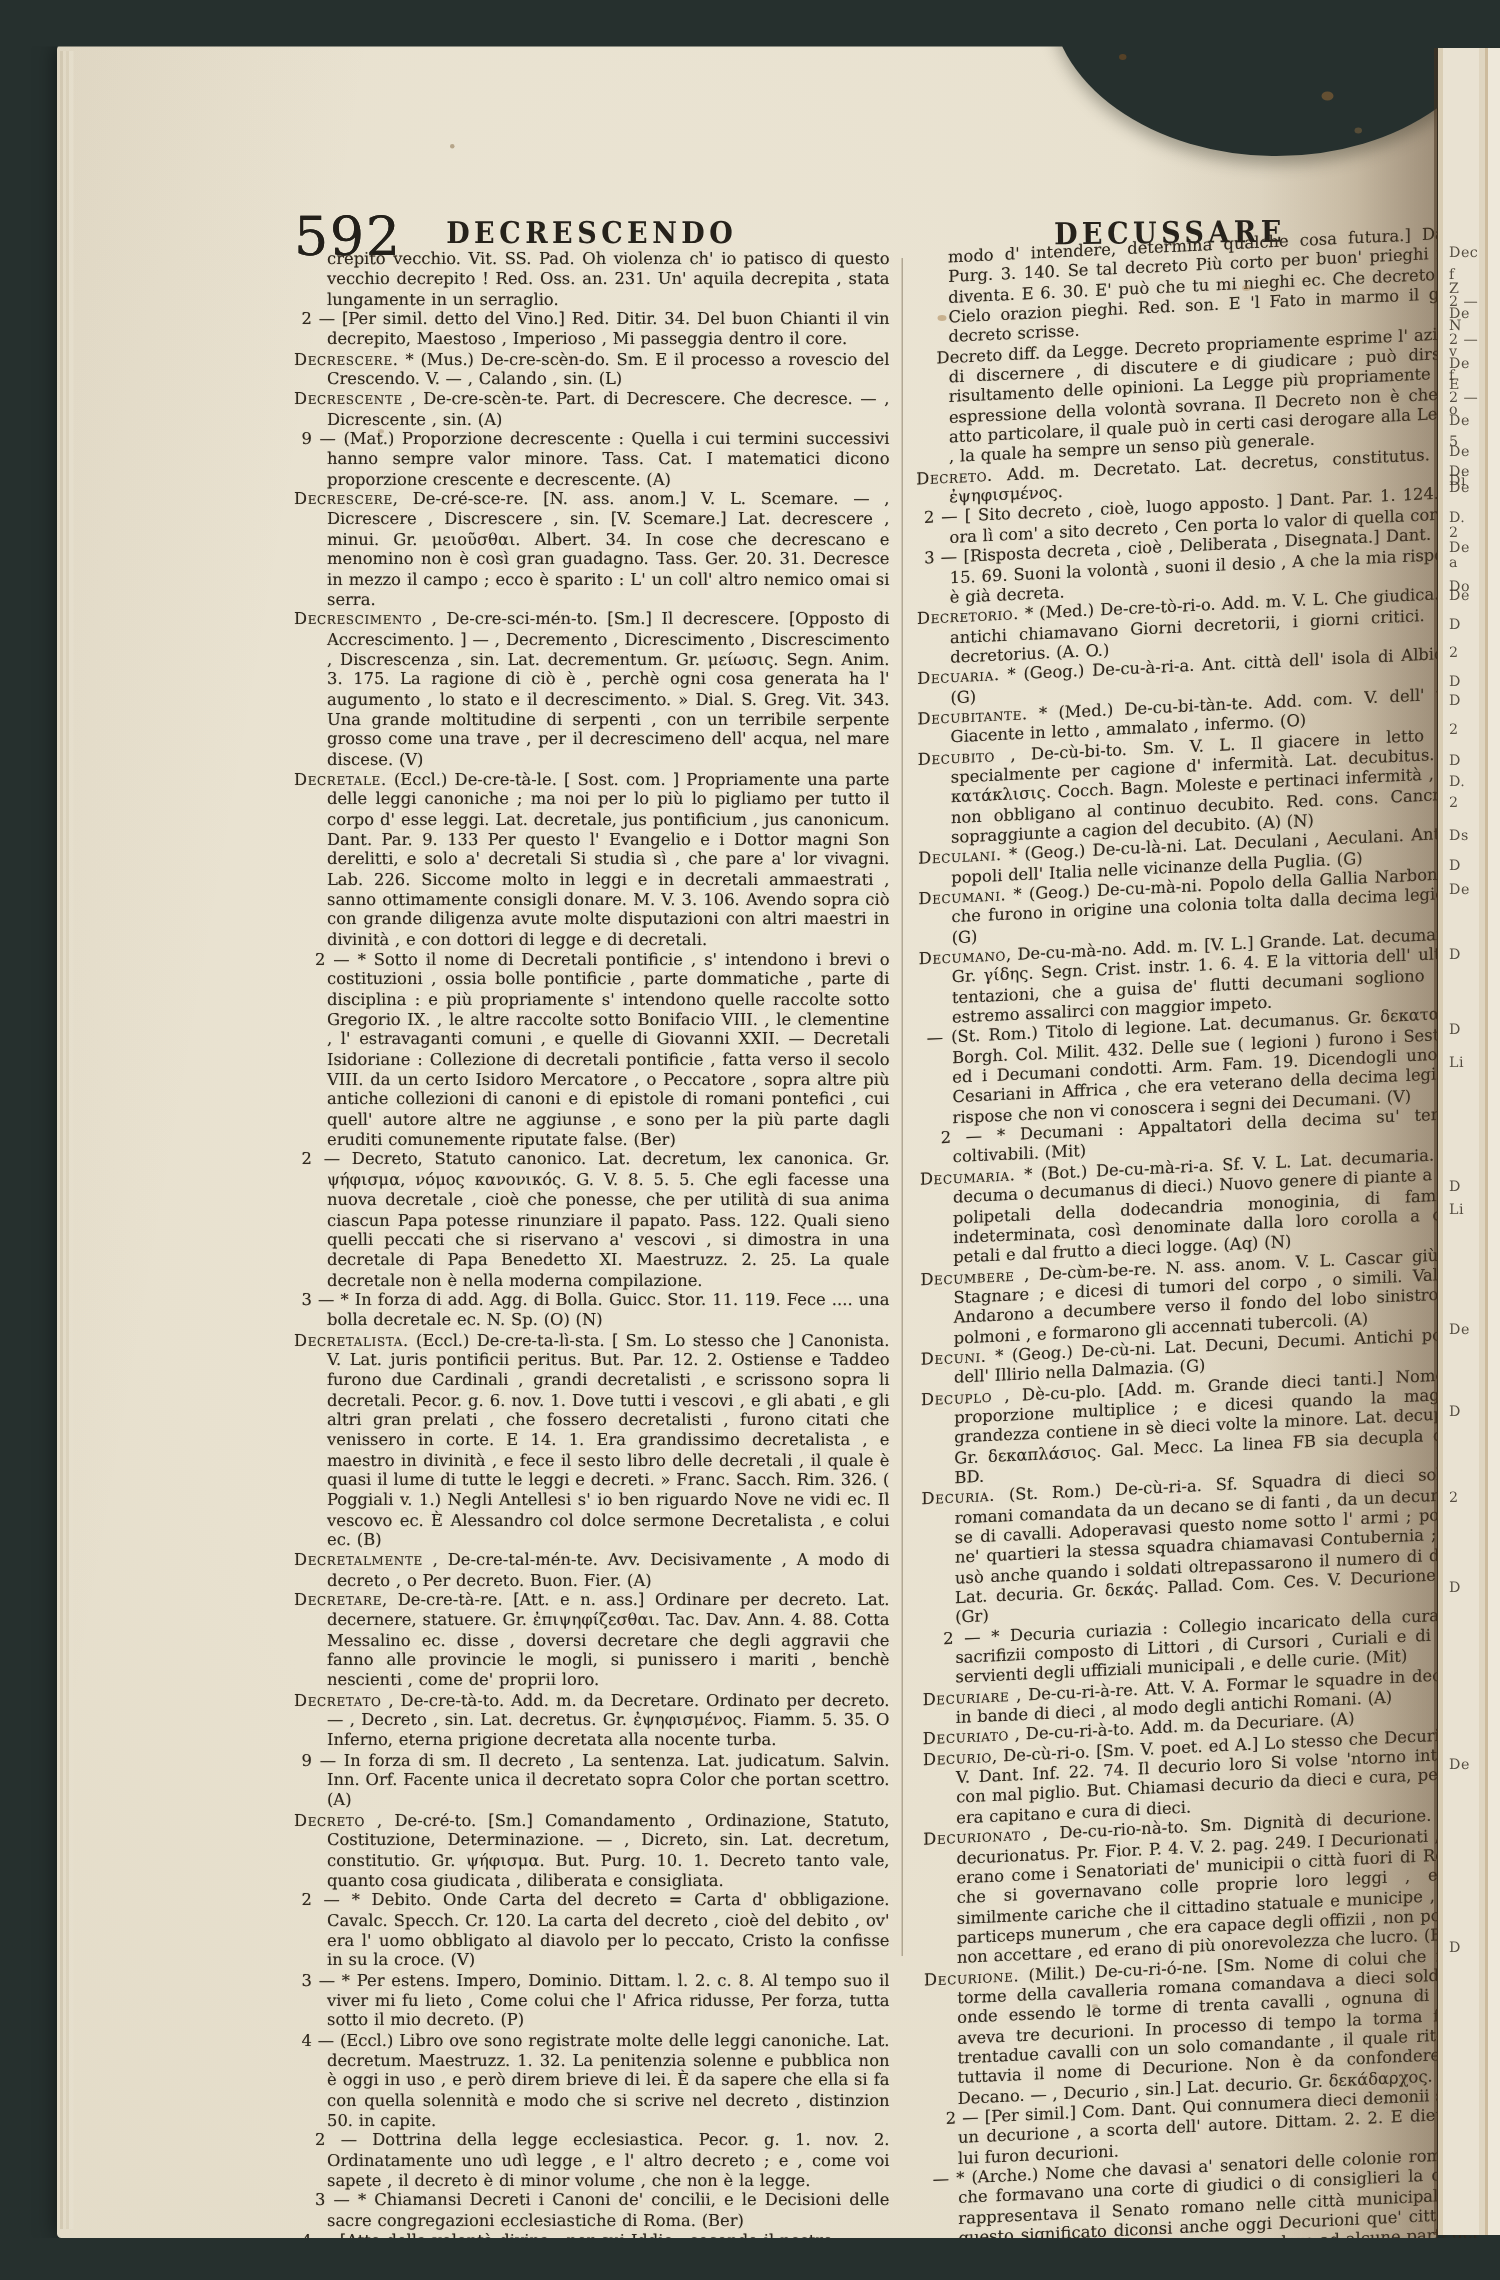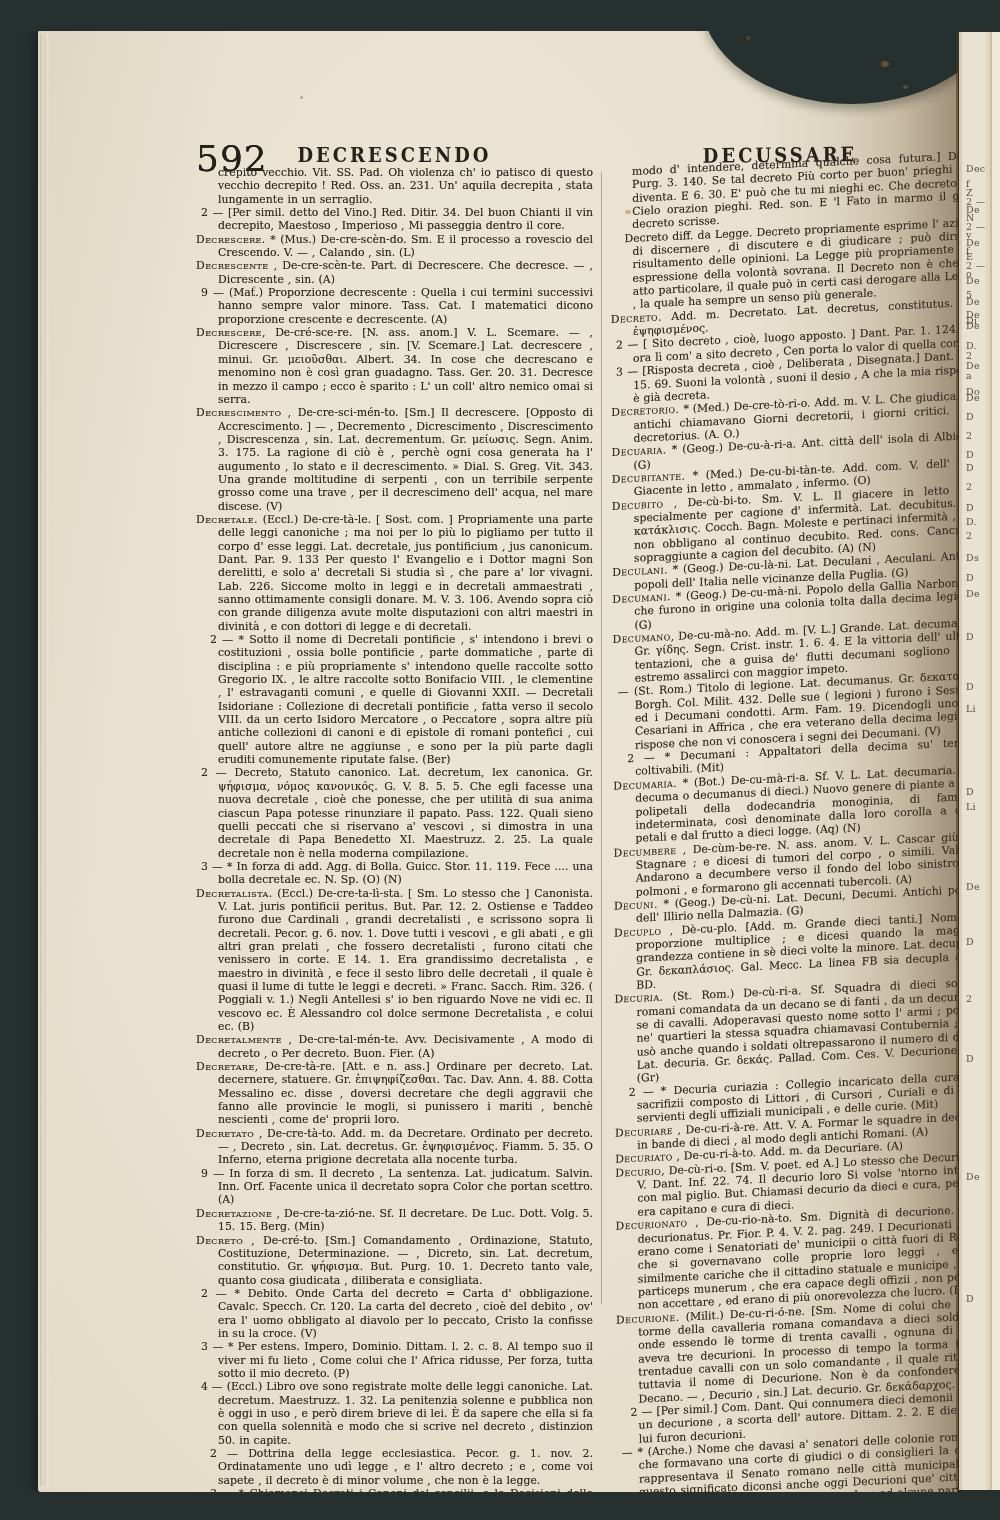--- a/index.html
+++ b/index.html
@@ -122,21 +122,20 @@
     <p class="para entry"><span class="hw">Decrescimento</span> , De-cre-sci-mén-to. [Sm.] Il decrescere. [Opposto di Accrescimento. ] — , Decremento , Dicrescimento , Discrescimento , Discrescenza , sin. Lat. decrementum. Gr. μείωσις. Segn. Anim. 3. 175. La ragione di ciò è , perchè ogni cosa generata ha l' augumento , lo stato e il decrescimento. » Dial. S. Greg. Vit. 343. Una grande moltitudine di serpenti , con un terribile serpente grosso come una trave , per il decrescimeno dell' acqua, nel mare discese. (V)</p>
     <p class="para entry"><span class="hw">Decretale.</span> (Eccl.) De-cre-tà-le. [ Sost. com. ] Propriamente una parte delle leggi canoniche ; ma noi per lo più lo pigliamo per tutto il corpo d' esse leggi. Lat. decretale, jus pontificium , jus canonicum. Dant. Par. 9. 133 Per questo l' Evangelio e i Dottor magni Son derelitti, e solo a' decretali Si studia sì , che pare a' lor vivagni. Lab. 226. Siccome molto in leggi e in decretali ammaestrati , sanno ottimamente consigli donare. M. V. 3. 106. Avendo sopra ciò con grande diligenza avute molte disputazioni con altri maestri in divinità , e con dottori di legge e di decretali.</p>
     <p class="para sub">2 — * Sotto il nome di Decretali pontificie , s' intendono i brevi o costituzioni , ossia bolle pontificie , parte dommatiche , parte di disciplina : e più propriamente s' intendono quelle raccolte sotto Gregorio IX. , le altre raccolte sotto Bonifacio VIII. , le clementine , l' estravaganti comuni , e quelle di Giovanni XXII. — Decretali Isidoriane : Collezione di decretali pontificie , fatta verso il secolo VIII. da un certo Isidoro Mercatore , o Peccatore , sopra altre più antiche collezioni di canoni e di epistole di romani pontefici , cui quell' autore altre ne aggiunse , e sono per la più parte dagli eruditi comunemente riputate false. (Ber)</p>
     <p class="para sense">2 — Decreto, Statuto canonico. Lat. decretum, lex canonica. Gr. ψήφισμα, νόμος κανονικός. G. V. 8. 5. 5. Che egli facesse una nuova decretale , cioè che ponesse, che per utilità di sua anima ciascun Papa potesse rinunziare il papato. Pass. 122. Quali sieno quelli peccati che si riservano a' vescovi , si dimostra in una decretale di Papa Benedetto XI. Maestruzz. 2. 25. La quale decretale non è nella moderna compilazione.</p>
     <p class="para sense">3 — * In forza di add. Agg. di Bolla. Guicc. Stor. 11. 119. Fece .... una bolla decretale ec. N. Sp. (O) (N)</p>
     <p class="para entry"><span class="hw">Decretalista.</span> (Eccl.) De-cre-ta-lì-sta. [ Sm. Lo stesso che ] Canonista. V. Lat. juris pontificii peritus. But. Par. 12. 2. Ostiense e Taddeo furono due Cardinali , grandi decretalisti , e scrissono sopra li decretali. Pecor. g. 6. nov. 1. Dove tutti i vescovi , e gli abati , e gli altri gran prelati , che fossero decretalisti , furono citati che venissero in corte. E 14. 1. Era grandissimo decretalista , e maestro in divinità , e fece il sesto libro delle decretali , il quale è quasi il lume di tutte le leggi e decreti. » Franc. Sacch. Rim. 326. ( Poggiali v. 1.) Negli Antellesi s' io ben riguardo Nove ne vidi ec. Il vescovo ec. È Alessandro col dolce sermone Decretalista , e colui ec. (B)</p>
     <p class="para entry"><span class="hw">Decretalmente</span> , De-cre-tal-mén-te. Avv. Decisivamente , A modo di decreto , o Per decreto. Buon. Fier. (A)</p>
     <p class="para entry"><span class="hw">Decretare</span>, De-cre-tà-re. [Att. e n. ass.] Ordinare per decreto. Lat. decernere, statuere. Gr. ἐπιψηφίζεσθαι. Tac. Dav. Ann. 4. 88. Cotta Messalino ec. disse , doversi decretare che degli aggravii che fanno alle provincie le mogli, si punissero i mariti , benchè nescienti , come de' proprii loro.</p>
     <p class="para entry"><span class="hw">Decretato</span> , De-cre-tà-to. Add. m. da Decretare. Ordinato per decreto. — , Decreto , sin. Lat. decretus. Gr. ἐψηφισμένος. Fiamm. 5. 35. O Inferno, eterna prigione decretata alla nocente turba.</p>
     <p class="para sense">9 — In forza di sm. Il decreto , La sentenza. Lat. judicatum. Salvin. Inn. Orf. Facente unica il decretato sopra Color che portan scettro. (A)</p>
-    <p class="para entry"><span class="hw">Decretazione</span> , De-cre-ta-zió-ne. Sf. Il decretare. De Luc. Dott. Volg. 5. 15. 15. Berg. (Min)</p>
     <p class="para entry"><span class="hw">Decreto</span> , De-cré-to. [Sm.] Comandamento , Ordinazione, Statuto, Costituzione, Determinazione. — , Dicreto, sin. Lat. decretum, constitutio. Gr. ψήφισμα. But. Purg. 10. 1. Decreto tanto vale, quanto cosa giudicata , diliberata e consigliata.</p>
     <p class="para sense">2 — * Debito. Onde Carta del decreto = Carta d' obbligazione. Cavalc. Specch. Cr. 120. La carta del decreto , cioè del debito , ov' era l' uomo obbligato al diavolo per lo peccato, Cristo la confisse in su la croce. (V)</p>
     <p class="para sense">3 — * Per estens. Impero, Dominio. Dittam. l. 2. c. 8. Al tempo suo il viver mi fu lieto , Come colui che l' Africa ridusse, Per forza, tutta sotto il mio decreto. (P)</p>
     <p class="para sense">4 — (Eccl.) Libro ove sono registrate molte delle leggi canoniche. Lat. decretum. Maestruzz. 1. 32. La penitenzia solenne e pubblica non è oggi in uso , e però direm brieve di lei. È da sapere che ella si fa con quella solennità e modo che si scrive nel decreto , distinzion 50. in capite.</p>
     <p class="para sub">2 — Dottrina della legge ecclesiastica. Pecor. g. 1. nov. 2. Ordinatamente uno udì legge , e l' altro decreto ; e , come voi sapete , il decreto è di minor volume , che non è la legge.</p>
     <p class="para sub">3 — * Chiamansi Decreti i Canoni de' concilii, e le Decisioni delle sacre congregazioni ecclesiastiche di Roma. (Ber)</p>
     <p class="para sense">4 — [Atto della volontà divina , per cui Iddio , secondo il nostro</p>
   </div>
 <div class="col col-right" id="col-right">
     <p class="para cont">modo d' intendere, determina qualche cosa futura.] Dant. Purg. 3. 140. Se tal decreto Più corto per buon' prieghi non diventa. E 6. 30. E' può che tu mi nieghi ec. Che decreto del Cielo orazion pieghi. Red. son. E 'l Fato in marmo il gran decreto scrisse.</p>

